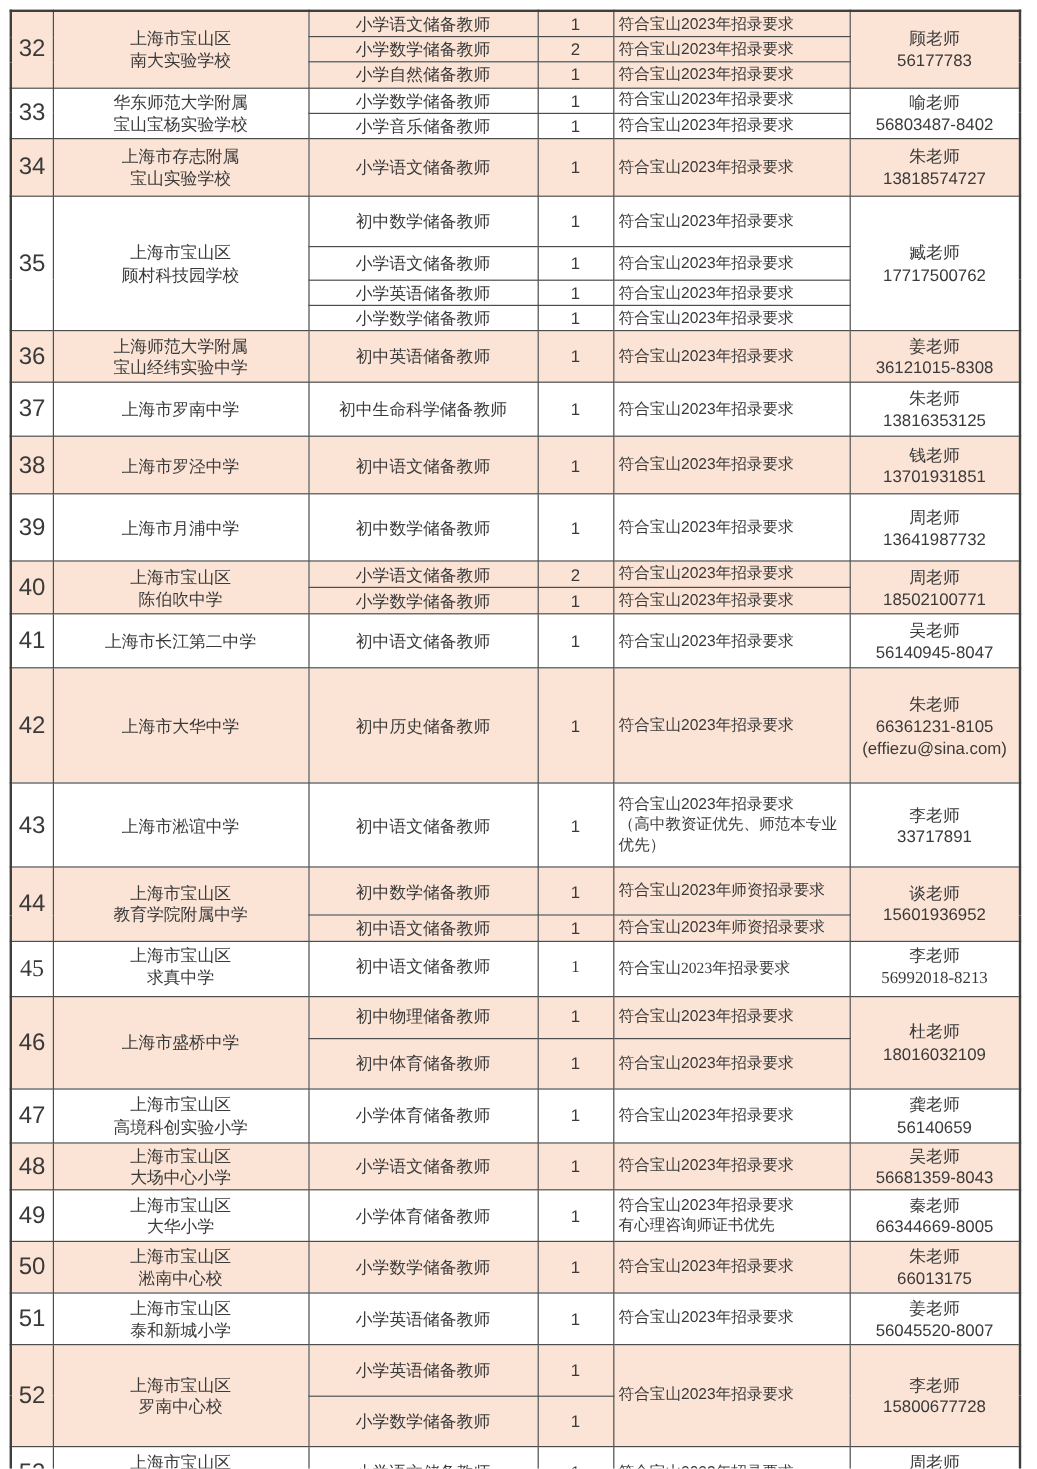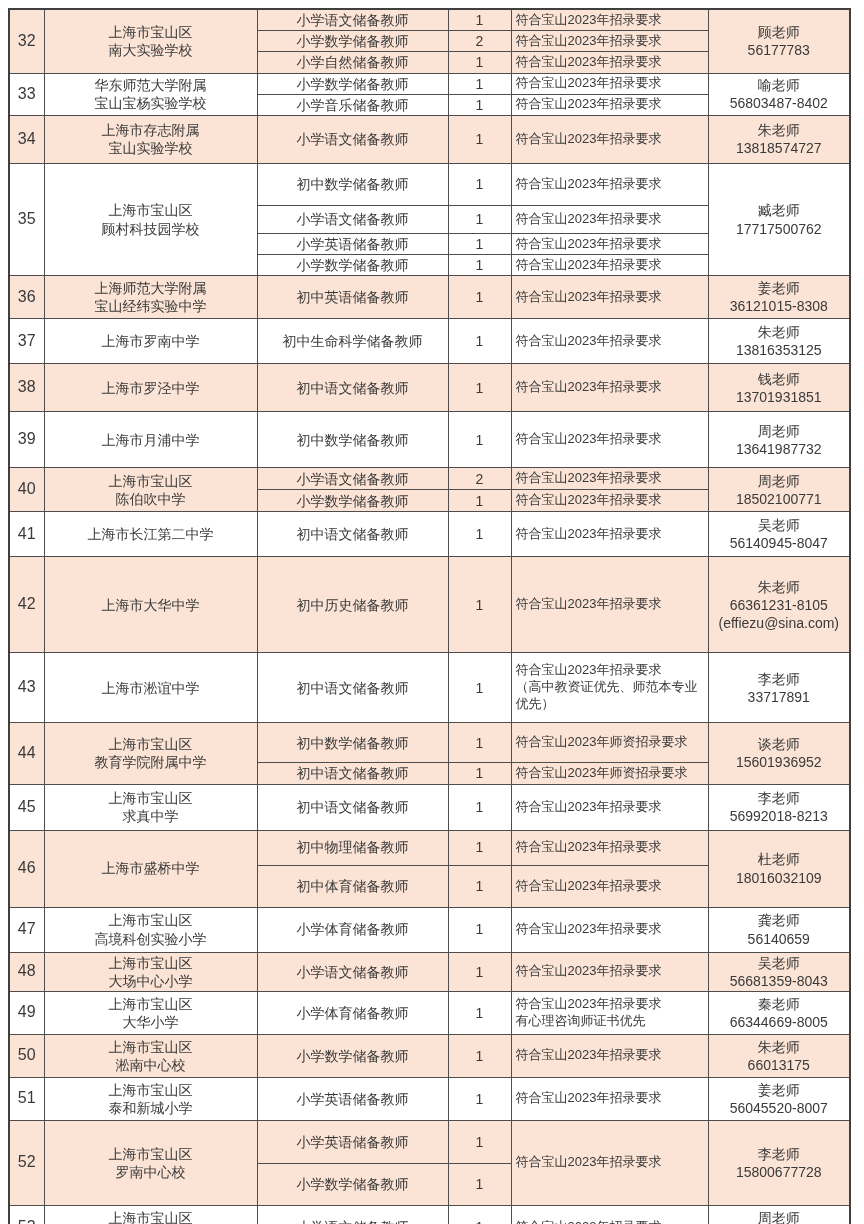--- a/index.html
+++ b/index.html
@@ -35,21 +35,21 @@
     white-space: pre-line;
     overflow: hidden;
   }
   table#recruit td.req {
     text-align: left;
     padding-left: 4px;
     font-size: 13px;
   }
   table#recruit td.shaded { background: #fbe3d5; }
   table#recruit td.plain  { background: #ffffff; }
-  table#recruit td.num    { font-size: 16px; }
+  table#recruit td.num    { font-size: 20px; }
 </style>
 </head>
 <body>
 
 <div id="page">
   <table id="recruit">
     <colgroup>
       <col style="width:35px">
       <col style="width:213px">
       <col style="width:191px">
@@ -217,21 +217,21 @@
           <td class="cnt shaded">1</td>
           <td class="req shaded">符合宝山2023年师资招录要求</td>
           <td class="contact shaded" rowspan="2">谈老师
 15601936952</td>
         </tr>
         <tr style="height: 19px;">
           <td class="pos shaded">初中语文储备教师</td>
           <td class="cnt shaded">1</td>
           <td class="req shaded">符合宝山2023年师资招录要求</td>
         </tr>
-        <tr style="height: 46px;">
+        <tr style="height: 46px; font-family: Liberation Serif, serif;">
           <td class="num plain">45</td>
           <td class="school plain">上海市宝山区
 求真中学</td>
           <td class="pos plain">初中语文储备教师</td>
           <td class="cnt plain">1</td>
           <td class="req plain">符合宝山2023年招录要求</td>
           <td class="contact plain">李老师
 56992018-8213</td>
         </tr>
         <tr style="height: 35px;">

